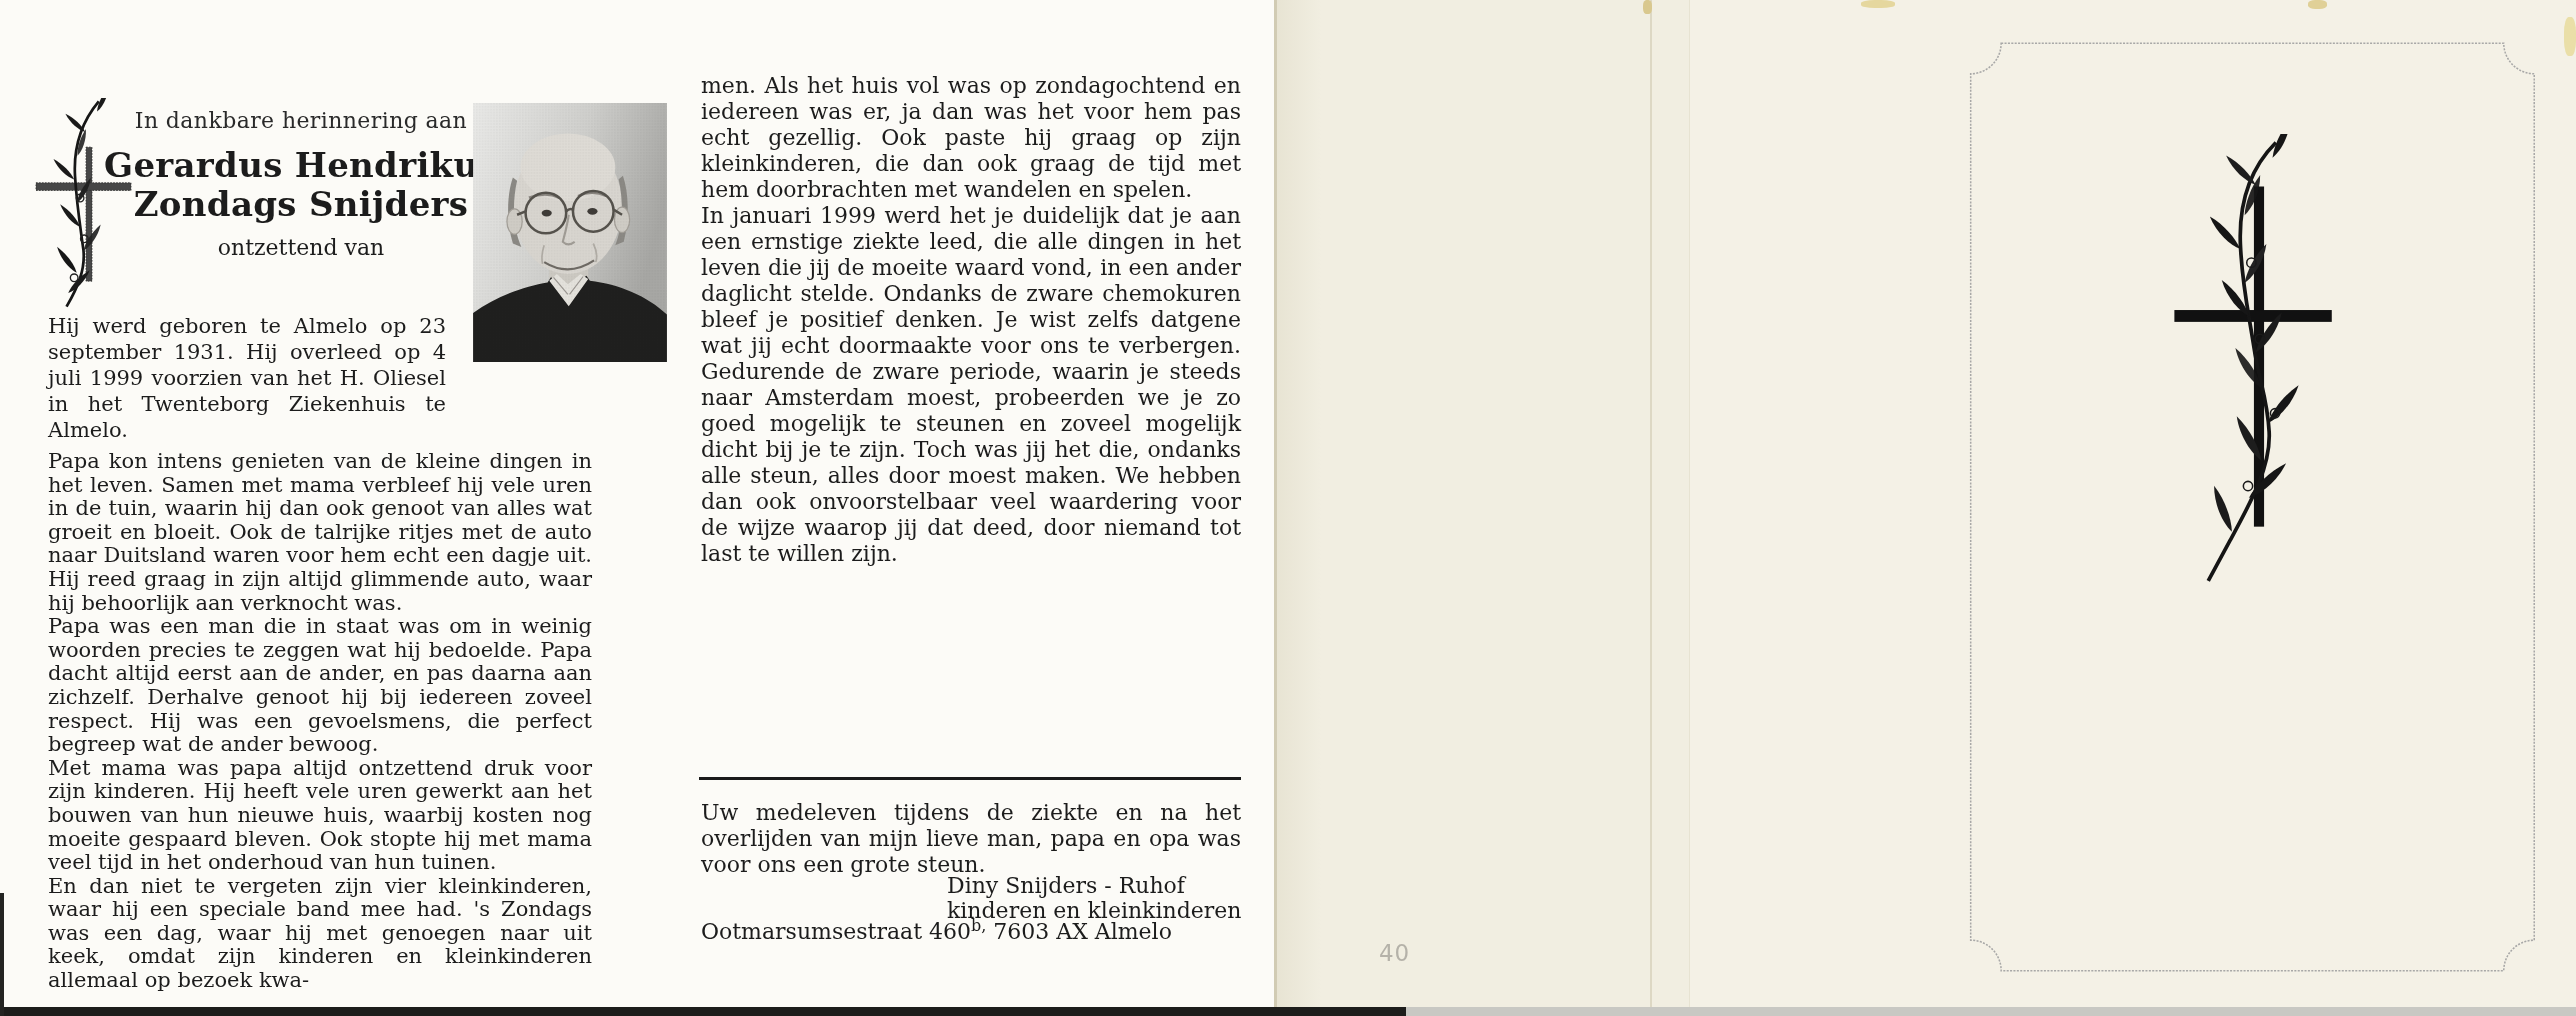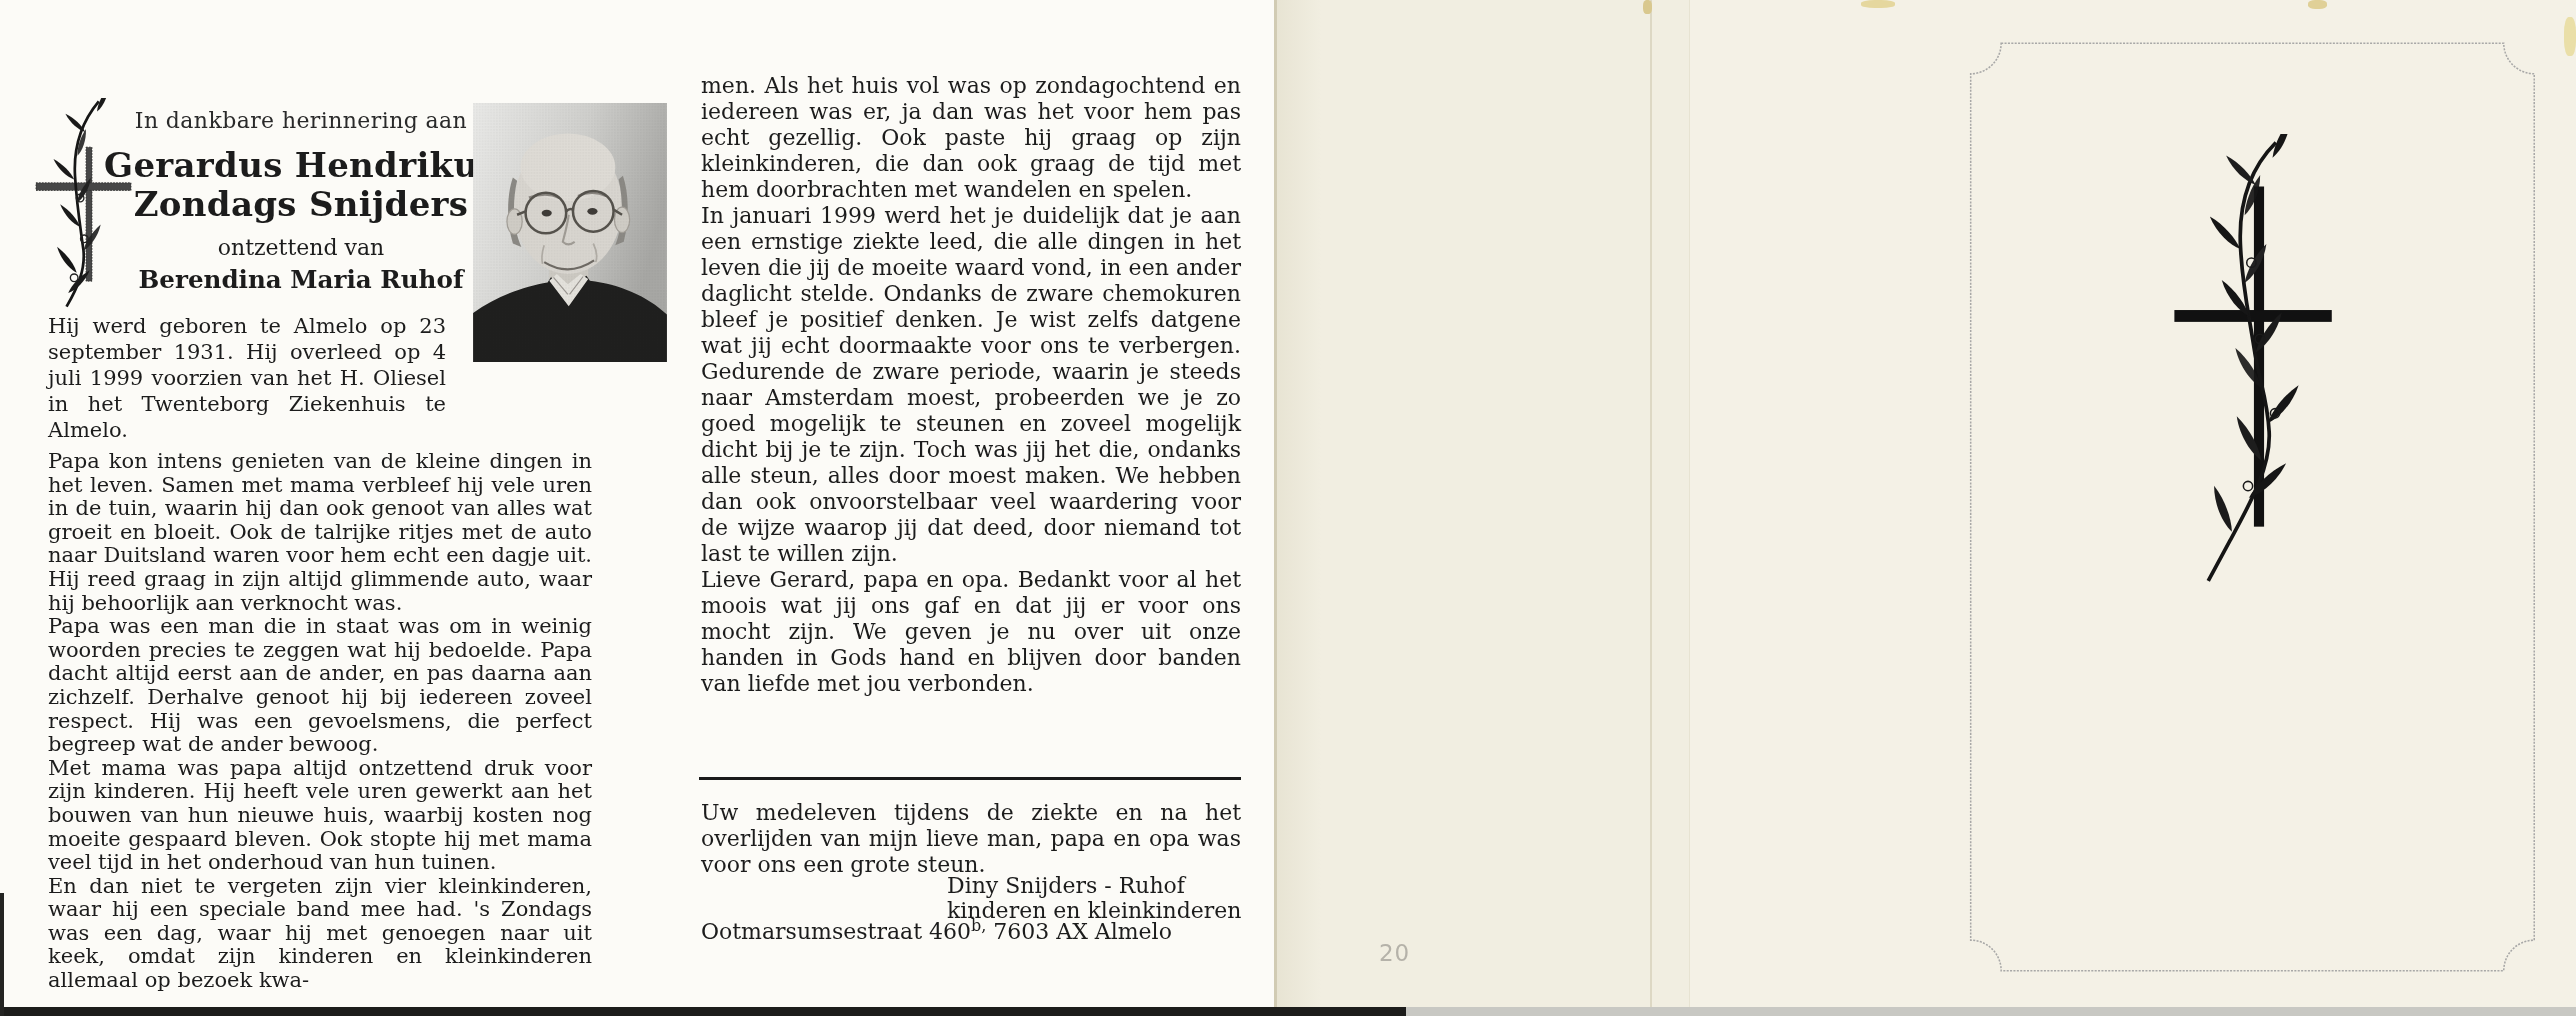--- a/index.html
+++ b/index.html
@@ -91,21 +91,20 @@
     <circle cx="59" cy="212" r="4.5" fill="none" stroke="#222" stroke-width="1.6"></circle>
   </svg>
 
   <div class="header-block">
     <div class="intro">In dankbare herinnering aan</div>
     <div class="name">
       <div>Gerardus Hendrikus</div>
       <div>Zondags Snijders</div>
     </div>
     <div class="relation">ontzettend van</div>
-    <div class="spouse">Berendina Maria Ruhof</div>
   </div>
 
   <svg class="photo" width="194" height="259" viewBox="0 0 229 306">
     <defs>
       <linearGradient id="bgGrad" x1="0" y1="0" x2="1" y2="0.35">
         <stop offset="0" stop-color="#e9e9e7"></stop>
         <stop offset="0.55" stop-color="#cfcfcc"></stop>
         <stop offset="1" stop-color="#a7a7a4"></stop>
       </linearGradient>
       <pattern id="dots" width="3.4" height="3.4" patternUnits="userSpaceOnUse">
@@ -152,33 +151,32 @@
   <div class="col1-body">
     <p class="para">Papa kon intens genieten van de kleine dingen in het leven. Samen met mama verbleef hij vele uren in de tuin, waarin hij dan ook genoot van alles wat groeit en bloeit. Ook de talrijke ritjes met de auto naar Duitsland waren voor hem echt een dagje uit. Hij reed graag in zijn altijd glimmende auto, waar hij behoorlijk aan verknocht was.</p>
     <p class="para">Papa was een man die in staat was om in weinig woorden precies te zeggen wat hij bedoelde. Papa dacht altijd eerst aan de ander, en pas daarna aan zichzelf. Derhalve genoot hij bij iedereen zoveel respect. Hij was een gevoelsmens, die perfect begreep wat de ander bewoog.</p>
     <p class="para">Met mama was papa altijd ontzettend druk voor zijn kinderen. Hij heeft vele uren gewerkt aan het bouwen van hun nieuwe huis, waarbij kosten nog moeite gespaard bleven. Ook stopte hij met mama veel tijd in het onderhoud van hun tuinen.</p>
     <p class="para">En dan niet te vergeten zijn vier kleinkinderen, waar hij een speciale band mee had. 's Zondags was een dag, waar hij met genoegen naar uit keek, omdat zijn kinderen en kleinkinderen allemaal op bezoek kwa-</p>
   </div>
 
   <div class="col2-body">
     <p class="para">men. Als het huis vol was op zondagochtend en iedereen was er, ja dan was het voor hem pas echt gezellig. Ook paste hij graag op zijn kleinkinderen, die dan ook graag de tijd met hem doorbrachten met wandelen en spelen.</p>
     <p class="para">In januari 1999 werd het je duidelijk dat je aan een ernstige ziekte leed, die alle dingen in het leven die jij de moeite waard vond, in een ander daglicht stelde. Ondanks de zware chemokuren bleef je positief denken. Je wist zelfs datgene wat jij echt doormaakte voor ons te verbergen. Gedurende de zware periode, waarin je steeds naar Amsterdam moest, probeerden we je zo goed mogelijk te steunen en zoveel mogelijk dicht bij je te zijn. Toch was jij het die, ondanks alle steun, alles door moest maken. We hebben dan ook onvoorstelbaar veel waardering voor de wijze waarop jij dat deed, door niemand tot last te willen zijn.</p>
-    <p class="para">Lieve Gerard, papa en opa. Bedankt voor al het moois wat jij ons gaf en dat jij er voor ons mocht zijn. We geven je nu over uit onze handen in Gods hand en blijven door banden van liefde met jou verbonden.</p>
   </div>
   <div class="rule"></div>
   <p class="para thanks">Uw medeleven tijdens de ziekte en na het overlijden van mijn lieve man, papa en opa was voor ons een grote steun.</p>
   <div class="signature">
     <div>Diny Snijders - Ruhof</div>
     <div>kinderen en kleinkinderen</div>
   </div>
   <div class="dateline">
     <div><span>Ootmarsumsestraat 460</span><sup>b,</sup> <span>7603 AX Almelo</span></div>
   </div>
 
-  <div class="page-number">20</div>
+  <div class="page-number">40</div>
 
   <svg class="frame-svg" width="572" height="937" viewBox="0 0 676 1106">
     <path d="M38 2 H632 A36 36 0 0 0 668 38 V1062 A36 36 0 0 0 632 1098 H38 A36 36 0 0 0 2 1062 V38 A36 36 0 0 0 38 2 Z" fill="none" stroke="#a3a3a3" stroke-width="1.8" stroke-dasharray="2.4 1.6" opacity=".95"></path>
   </svg>
 
   <svg class="big-cross" width="220" height="457" viewBox="0 0 260 540">
     <defs>
       <path id="leafB" d="M0 0 C8 -4 18 -15 22 -29 C11 -21 3 -9 0 0 Z"></path>
     </defs>
     <rect x="124" y="62" width="12" height="402" fill="#111"></rect>

